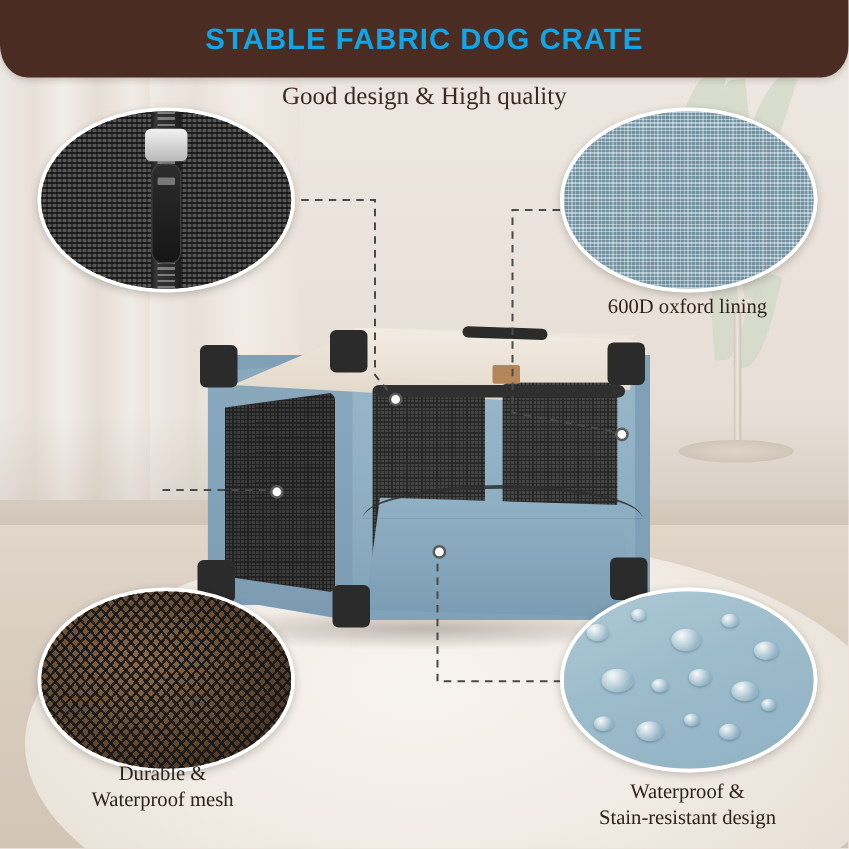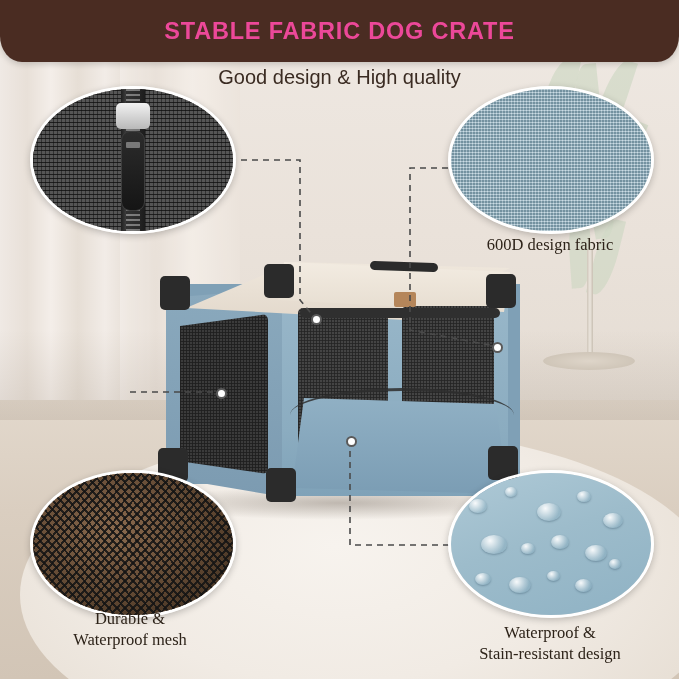--- a/index.html
+++ b/index.html
@@ -60,29 +60,29 @@
 
   
   .banner{
     position:absolute;left:0;top:0;width:679px;height:62px;
     background:#4a2c22;
     border-radius:0 0 22px 22px / 0 0 26px 26px;
     box-shadow:0 2px 6px rgba(0,0,0,.18);
     display:flex;align-items:center;justify-content:center;
   }
   .banner-title{
-    color:#ec4899;font-size:23.5px;font-weight:bold;letter-spacing:.8px;
+    color:#0ea5e9;font-size:23.5px;font-weight:bold;letter-spacing:.8px;
     font-family:"Liberation Sans", sans-serif;
     text-align:center;
   }
 
   .subtitle{
     position:absolute;left:0;top:66px;width:679px;text-align:center;
     color:#3a2b22;font-size:20px;
-    font-family:Liberation Sans, sans-serif;
+    font-family:Liberation Serif, serif;
   }
 
   
   .crate{position:absolute;left:150px;top:248px;width:390px;height:258px;}
 
   .crate-body{
     position:absolute;left:20px;top:36px;width:350px;height:200px;
     background:#7fa0b6;
   }
   
@@ -353,21 +353,21 @@
       <span class="drop" style="left:100px;top:62px;width:18px;height:14px;"></span>
       <span class="drop" style="left:134px;top:72px;width:22px;height:16px;"></span>
       <span class="drop" style="left:24px;top:100px;width:16px;height:12px;"></span>
       <span class="drop" style="left:58px;top:104px;width:22px;height:16px;"></span>
       <span class="drop" style="left:96px;top:98px;width:13px;height:10px;"></span>
       <span class="drop" style="left:124px;top:106px;width:17px;height:13px;"></span>
       <span class="drop" style="left:158px;top:86px;width:12px;height:10px;"></span>
     </div>
   </div>
 
-  <div class="label label-oxford">600D design fabric</div>
+  <div class="label label-oxford">600D oxford lining</div>
 
   <div class="label label-mesh">
     <div>Durable &amp;</div>
     <div>Waterproof mesh</div>
   </div>
 
   <div class="label label-water">
     <div>Waterproof &amp;</div>
     <div>Stain-resistant design</div>
   </div>

